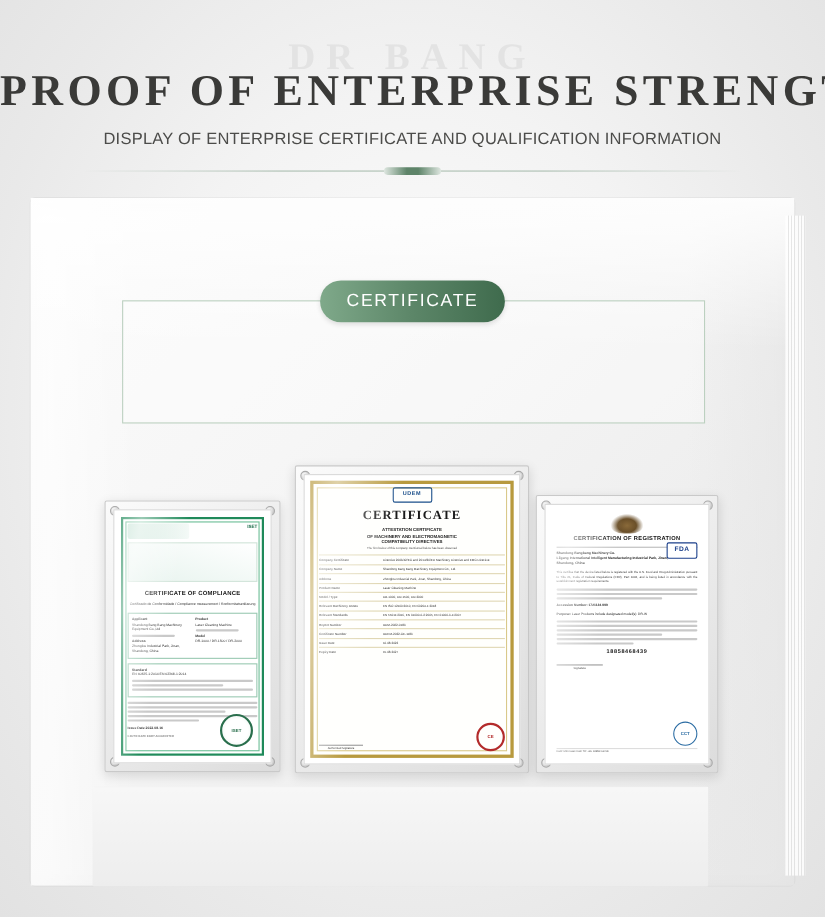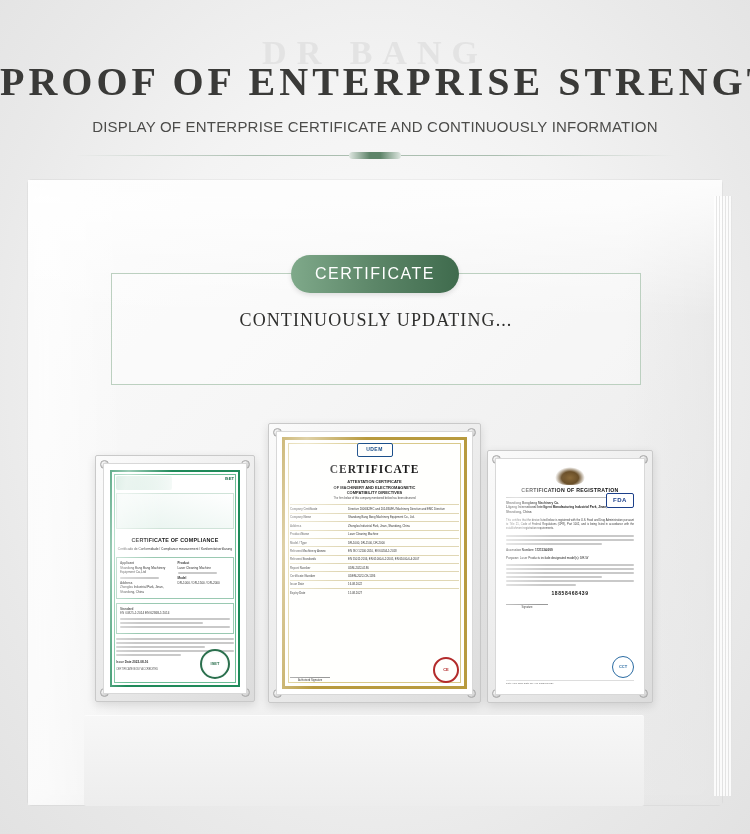--- a/index.html
+++ b/index.html
@@ -468,35 +468,34 @@
 </style>
 </head>
 <body>
 
 <div class="page">
 
   <div class="watermark">DR  BANG</div>
 
   <div class="header">
     <h1 class="main-title">PROOF OF ENTERPRISE STRENGTH</h1>
-    <div class="sub-title">DISPLAY OF ENTERPRISE CERTIFICATE AND CONTINUOUSLY INFORMATION</div>
+    <div class="sub-title">DISPLAY OF ENTERPRISE CERTIFICATE AND QUALIFICATION INFORMATION</div>
     <div class="divider-wrap">
       <div class="divider-line"></div>
       <div class="divider-pill"></div>
     </div>
   </div>
 
   <div class="panel">
     <div class="panel-shelf"></div>
   </div>
   <div class="stack-edge"></div>
 
   <div class="msg-box">
     <div class="msg-inner">
-      <div class="msg-line2">CONTINUOUSLY UPDATING...</div>
     </div>
   </div>
   <div class="cert-tag">CERTIFICATE</div>
 
   <div class="frame" id="frame-left">
     <div class="screw" style="left:4px; top:4px;"></div>
     <div class="screw" style="right:4px; top:4px;"></div>
     <div class="screw" style="left:4px; bottom:4px;"></div>
     <div class="screw" style="right:4px; bottom:4px;"></div>
     <div class="glass">

